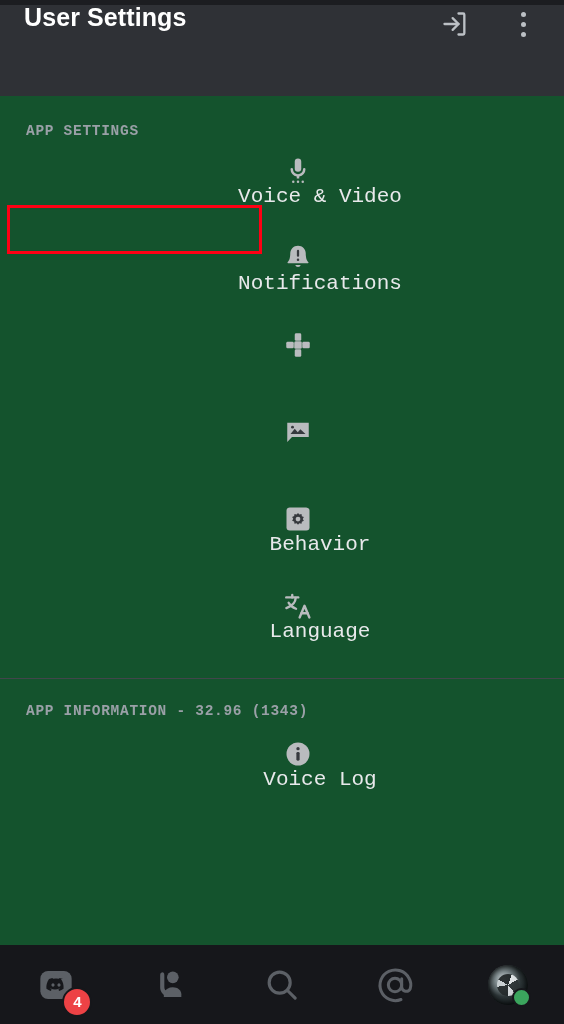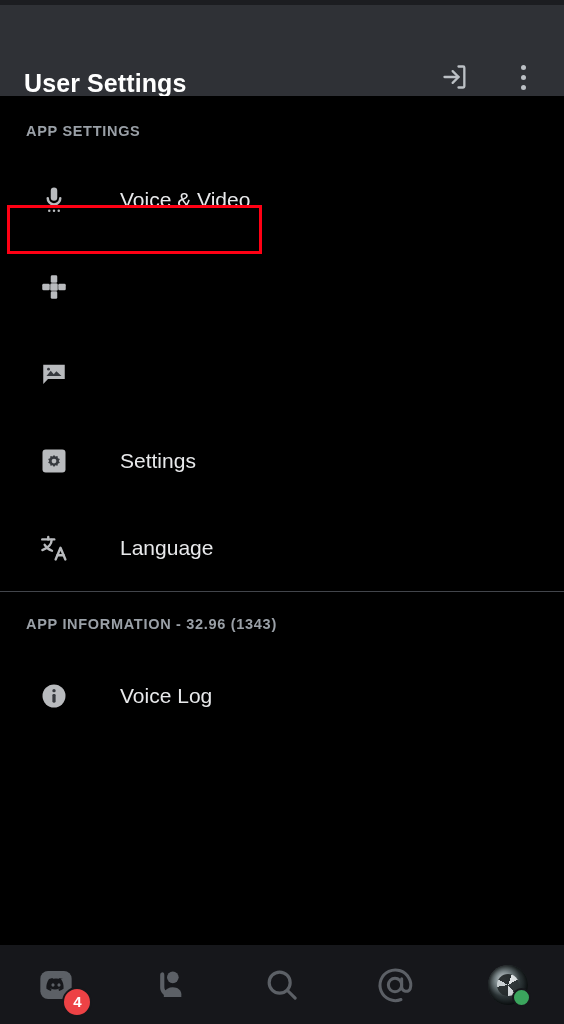--- a/index.html
+++ b/index.html
@@ -22,21 +22,21 @@
     background:#1c1d21;
     flex:0 0 auto;
   }
 
   
   .header {
     flex:0 0 auto;
     height:91px;
     background:#2f3136;
     display:flex;
-    align-items:flex-end;
+    align-items:flex-start;
     padding:0 22px 0 24px;
   }
   .header-title {
     flex:1 1 auto;
     font-size:25px;
     font-weight:bold;
     color:#ffffff;
     letter-spacing:0.1px;
     line-height:1;
   }
@@ -47,22 +47,23 @@
     cursor:pointer;
   }
   .hdr-btn svg { display:block; }
   .dots { display:flex; flex-direction:column; gap:5px; align-items:center; }
   .dots i { width:5px; height:5px; border-radius:50%; background:#bcc0c5; display:block; }
 
   
   .body-scroll {
     flex:1 1 auto;
     position:relative;
-    background:#000000;
+    background:#14532d;
     overflow:hidden;
+    font-family:Liberation Mono, monospace;
   }
 
   .section-head {
     padding:27px 0 0 26px;
     font-size:14.5px;
     font-weight:bold;
     letter-spacing:0.7px;
     color:#9aa0a7;
     height:60px;
   }
@@ -70,20 +71,21 @@
     padding-top:24px;
   }
 
   .rows { display:block; }
   .row {
     display:flex;
     align-items:center;
     height:87px;
     padding-left:32px;
     cursor:pointer;
+    flex-direction:column;
   }
   .row-icon {
     width:44px;
     min-width:44px;
     display:flex; align-items:center; justify-content:center;
     color:#b9bbbe;
   }
   .row-icon svg { display:block; }
   .row-label {
     margin-left:44px;
@@ -213,20 +215,31 @@
             <rect x="9.4" y="2" width="5.2" height="10.5" rx="2.6"></rect>
             <path d="M6 10.5a1 1 0 0 1 2 0 4 4 0 0 0 8 0 1 1 0 0 1 2 0 6 6 0 0 1-5 5.9V18h-2v-1.6A6 6 0 0 1 6 10.5z"></path>
             <circle cx="8.2" cy="20.6" r="1"></circle>
             <circle cx="12" cy="20.6" r="1"></circle>
             <circle cx="15.8" cy="20.6" r="1"></circle>
           </svg>
         </span>
         <span class="row-label">Voice &amp; Video</span>
       </div>
 
+      <div class="row">
+        <span class="row-icon">
+          <svg width="30" height="30" viewBox="0 0 24 24" fill="#b9bbbe">
+            <path d="M12 2.2c-3.6 0-6.2 2.7-6.2 6.2 0 4.6-1.3 6-2.1 6.9-.3.3-.1.9.4.9h15.8c.5 0 .7-.6.4-.9-.8-.9-2.1-2.3-2.1-6.9 0-3.5-2.6-6.2-6.2-6.2z"></path>
+            <path d="M9.8 17.6a2.3 2.3 0 0 0 4.4 0z"></path>
+            <rect x="11.1" y="5.4" width="1.8" height="5.6" rx=".9" fill="#36393e"></rect>
+            <circle cx="12" cy="13.3" r="1" fill="#36393e"></circle>
+          </svg>
+        </span>
+        <span class="row-label">Notifications</span>
+      </div>
 
       <div class="row">
         <span class="row-icon">
           <svg width="30" height="30" viewBox="0 0 24 24" fill="#b9bbbe">
             <rect x="9.4" y="2.6" width="5.2" height="6" rx="1.1"></rect>
             <rect x="9.4" y="15.4" width="5.2" height="6" rx="1.1"></rect>
             <rect x="2.6" y="9.4" width="6" height="5.2" rx="1.1"></rect>
             <rect x="15.4" y="9.4" width="6" height="5.2" rx="1.1"></rect>
             <rect x="9" y="9" width="6" height="6" rx="1.2"></rect>
           </svg>
@@ -245,21 +258,21 @@
 
 
       <div class="row">
         <span class="row-icon">
           <svg width="30" height="30" viewBox="0 0 24 24" fill="#b9bbbe">
             <rect x="2.8" y="2.8" width="18.4" height="18.4" rx="2.6"></rect>
             <path d="M12 7.1l1.1 1.3 1.7-.4.3 1.7 1.6.7-.9 1.5.9 1.5-1.6.7-.3 1.7-1.7-.4-1.1 1.3-1.1-1.3-1.7.4-.3-1.7-1.6-.7.9-1.5-.9-1.5 1.6-.7.3-1.7 1.7.4z" fill="#36393e"></path>
             <circle cx="12" cy="12" r="1.9" fill="#b9bbbe"></circle>
           </svg>
         </span>
-        <span class="row-label">Settings</span>
+        <span class="row-label">Behavior</span>
       </div>
 
       <div class="row">
         <span class="row-icon">
           <svg width="30" height="30" viewBox="0 0 24 24" fill="none" stroke="#b9bbbe" stroke-width="1.9" stroke-linecap="round" stroke-linejoin="round">
             <path d="M2.6 5.1h9.6"></path>
             <path d="M7.4 3.2v1.9"></path>
             <path d="M10.1 5.5c0 3.2-2.6 6.2-7.4 8.2"></path>
             <path d="M4.5 9.4c1.3 2.4 3.4 3.9 5.9 4.8"></path>
             <path d="M13.3 21.2l3.9-9.4 3.9 9.4"></path>

